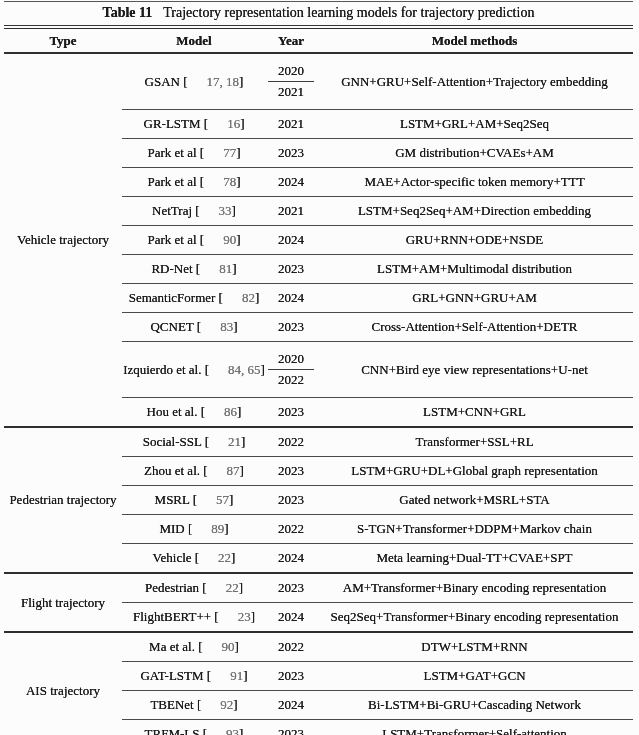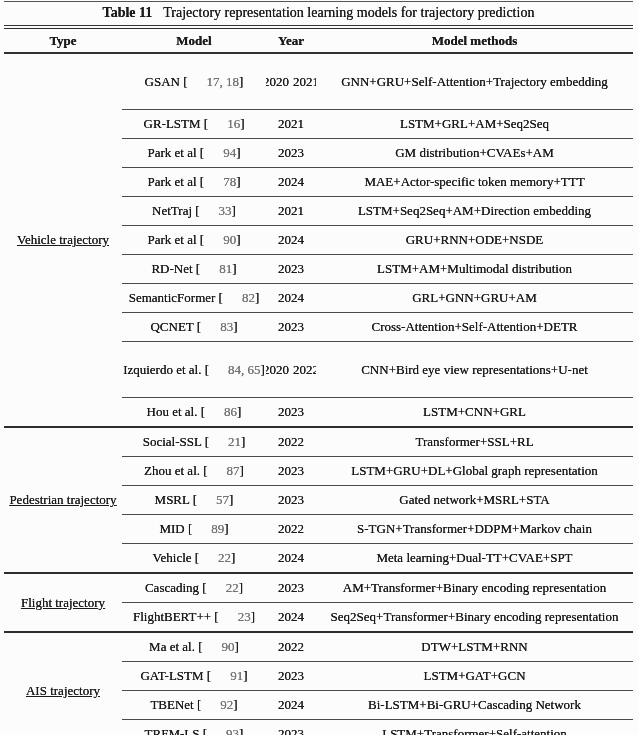--- a/index.html
+++ b/index.html
@@ -15,25 +15,25 @@
   .caption{height:22px;line-height:22px;text-align:center;font-size:14px;white-space:nowrap;}
   .cap-label{font-weight:bold;margin-right:11px;}
   .double-rule{height:2.4px;border-top:1.7px solid #343434;border-bottom:1.9px solid #2f2f2f;margin-top:1px;}
   table{border-collapse:collapse;table-layout:fixed;width:629px;}
   th,td{padding:0;text-align:center;vertical-align:middle;font-size:13px;overflow:hidden;white-space:nowrap;}
   th{height:23px;font-weight:bold;border-bottom:2px solid #303030;margin-top:8px;}
   td{height:28px;}
   tr.tall td{height:55px;}
   td.bl{border-bottom:1.5px solid #4b4b4b;}
   tr.ge td{border-bottom:2.1px solid #2e2e2e;text-align:center;}
-  td.c-type{border-bottom:2.1px solid #2e2e2e;text-decoration:underline;}
+  td.c-type{border-bottom:2.1px solid #2e2e2e;}
   tr.end td{border-bottom:2.7px solid #242424;}
   td.c-type.end-type{border-bottom:2.7px solid #242424;}
   .ref{color:#737373;margin-left:19px;}
-  .year-stack{display:flex;flex-direction:row;align-items:center;justify-content:center;gap:2px;}
+  .year-stack{display:flex;flex-direction:column;align-items:center;justify-content:center;gap:2px;}
   .year-divider{width:46px;border-top:1.5px solid #3d3d3d;height:0;}
 </style>
 </head>
 <body>
 
 <div class="sheet">
   <div class="rule-top"></div>
   <div class="caption txt">
     <span class="cap-label">Table 11</span><span>Trajectory representation learning models for trajectory prediction</span>
   </div>
@@ -67,21 +67,21 @@
           </div>
         </td>
         <td class="bl txt">GNN+GRU+Self-Attention+Trajectory embedding</td>
       </tr>
       <tr>
         <td class="bl txt"><span>GR-LSTM [</span><span class="ref">16</span><span>]</span></td>
         <td class="bl txt">2021</td>
         <td class="bl txt">LSTM+GRL+AM+Seq2Seq</td>
       </tr>
       <tr>
-        <td class="bl txt"><span>Park et al [</span><span class="ref">94</span><span>]</span></td>
+        <td class="bl txt"><span>Park et al [</span><span class="ref">77</span><span>]</span></td>
         <td class="bl txt">2023</td>
         <td class="bl txt">GM distribution+CVAEs+AM</td>
       </tr>
       <tr>
         <td class="bl txt"><span>Park et al [</span><span class="ref">78</span><span>]</span></td>
         <td class="bl txt">2024</td>
         <td class="bl txt">MAE+Actor-specific token memory+TTT</td>
       </tr>
       <tr>
         <td class="bl txt"><span>NetTraj [</span><span class="ref">33</span><span>]</span></td>
@@ -151,21 +151,21 @@
       <tr class="ge">
         <td class="txt"><span>Vehicle [</span><span class="ref">22</span><span>]</span></td>
         <td class="txt">2024</td>
         <td class="txt">Meta learning+Dual-TT+CVAE+SPT</td>
       </tr>
     </tbody>
 
     <tbody>
       <tr>
         <td class="c-type txt" rowspan="2">Flight trajectory</td>
-        <td class="bl txt"><span>Cascading [</span><span class="ref">22</span><span>]</span></td>
+        <td class="bl txt"><span>Pedestrian [</span><span class="ref">22</span><span>]</span></td>
         <td class="bl txt">2023</td>
         <td class="bl txt">AM+Transformer+Binary encoding representation</td>
       </tr>
       <tr class="ge">
         <td class="txt"><span>FlightBERT++ [</span><span class="ref">23</span><span>]</span></td>
         <td class="txt">2024</td>
         <td class="txt">Seq2Seq+Transformer+Binary encoding representation</td>
       </tr>
     </tbody>
 

